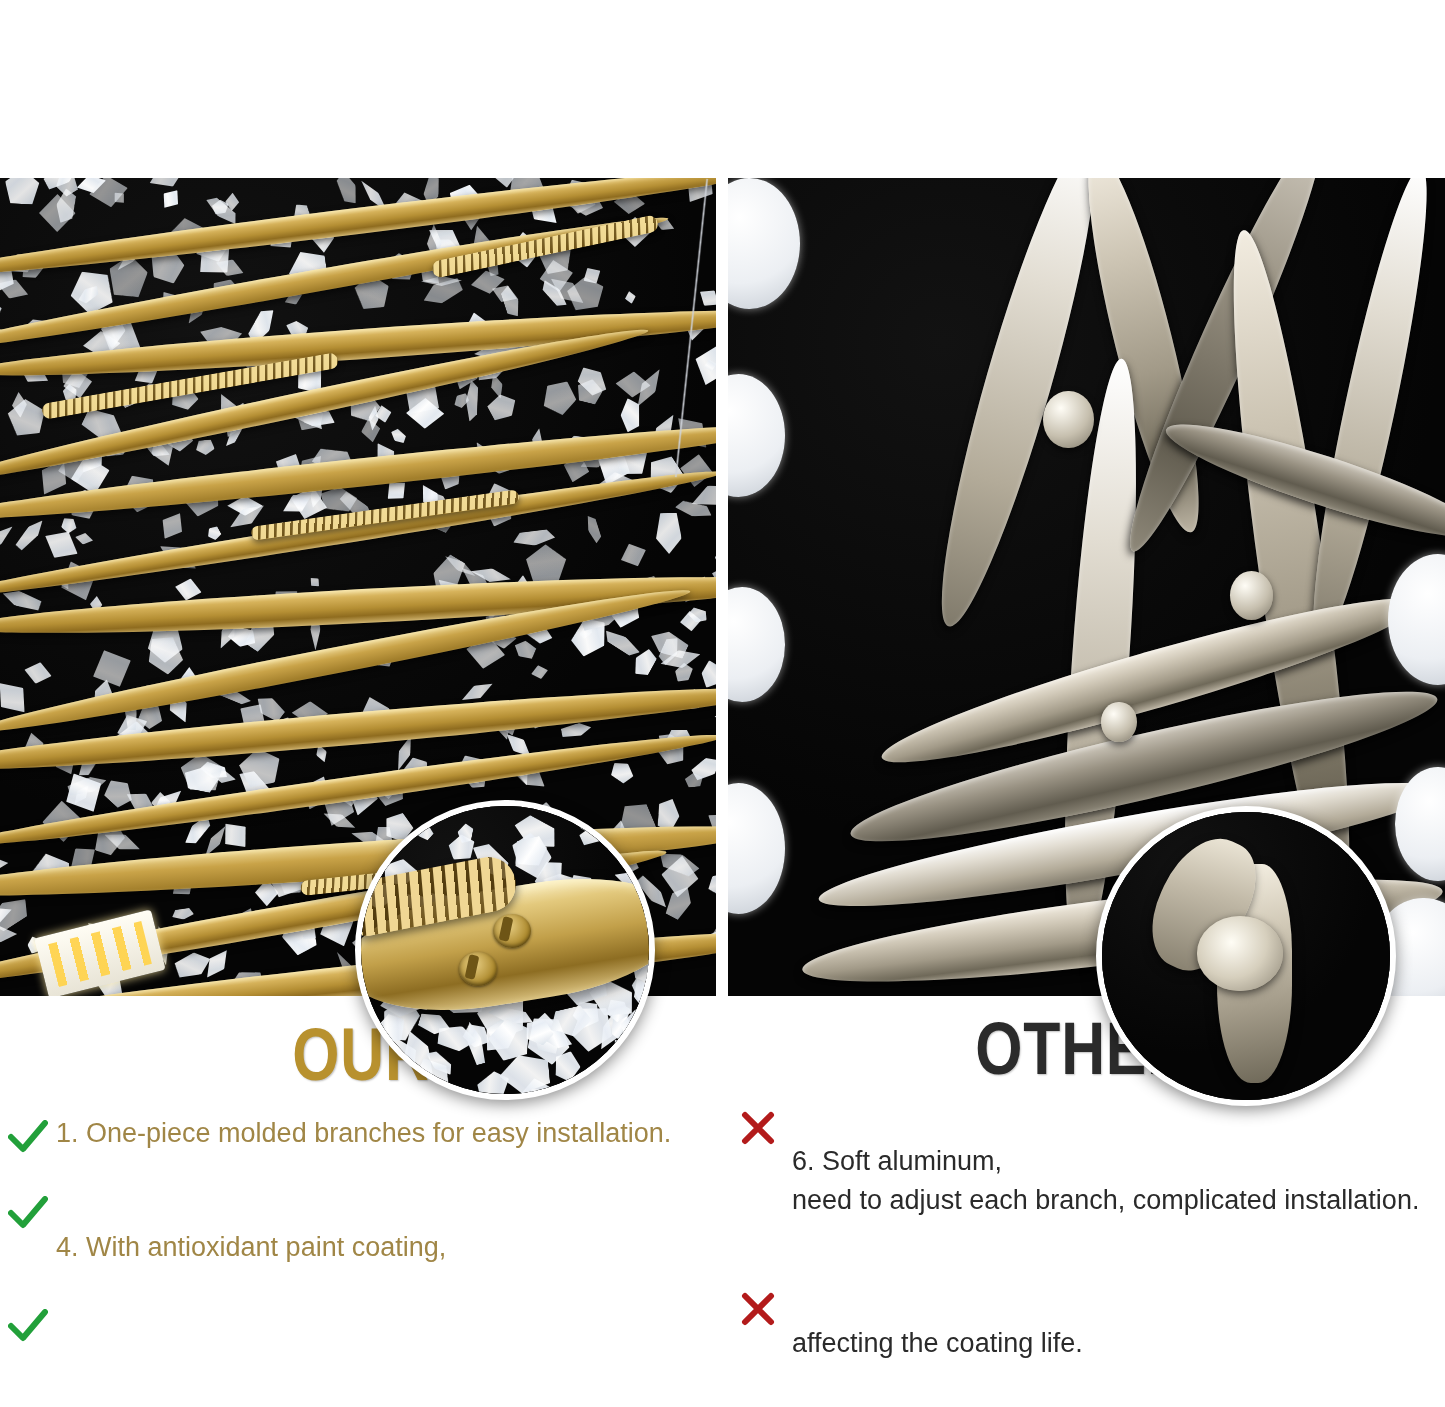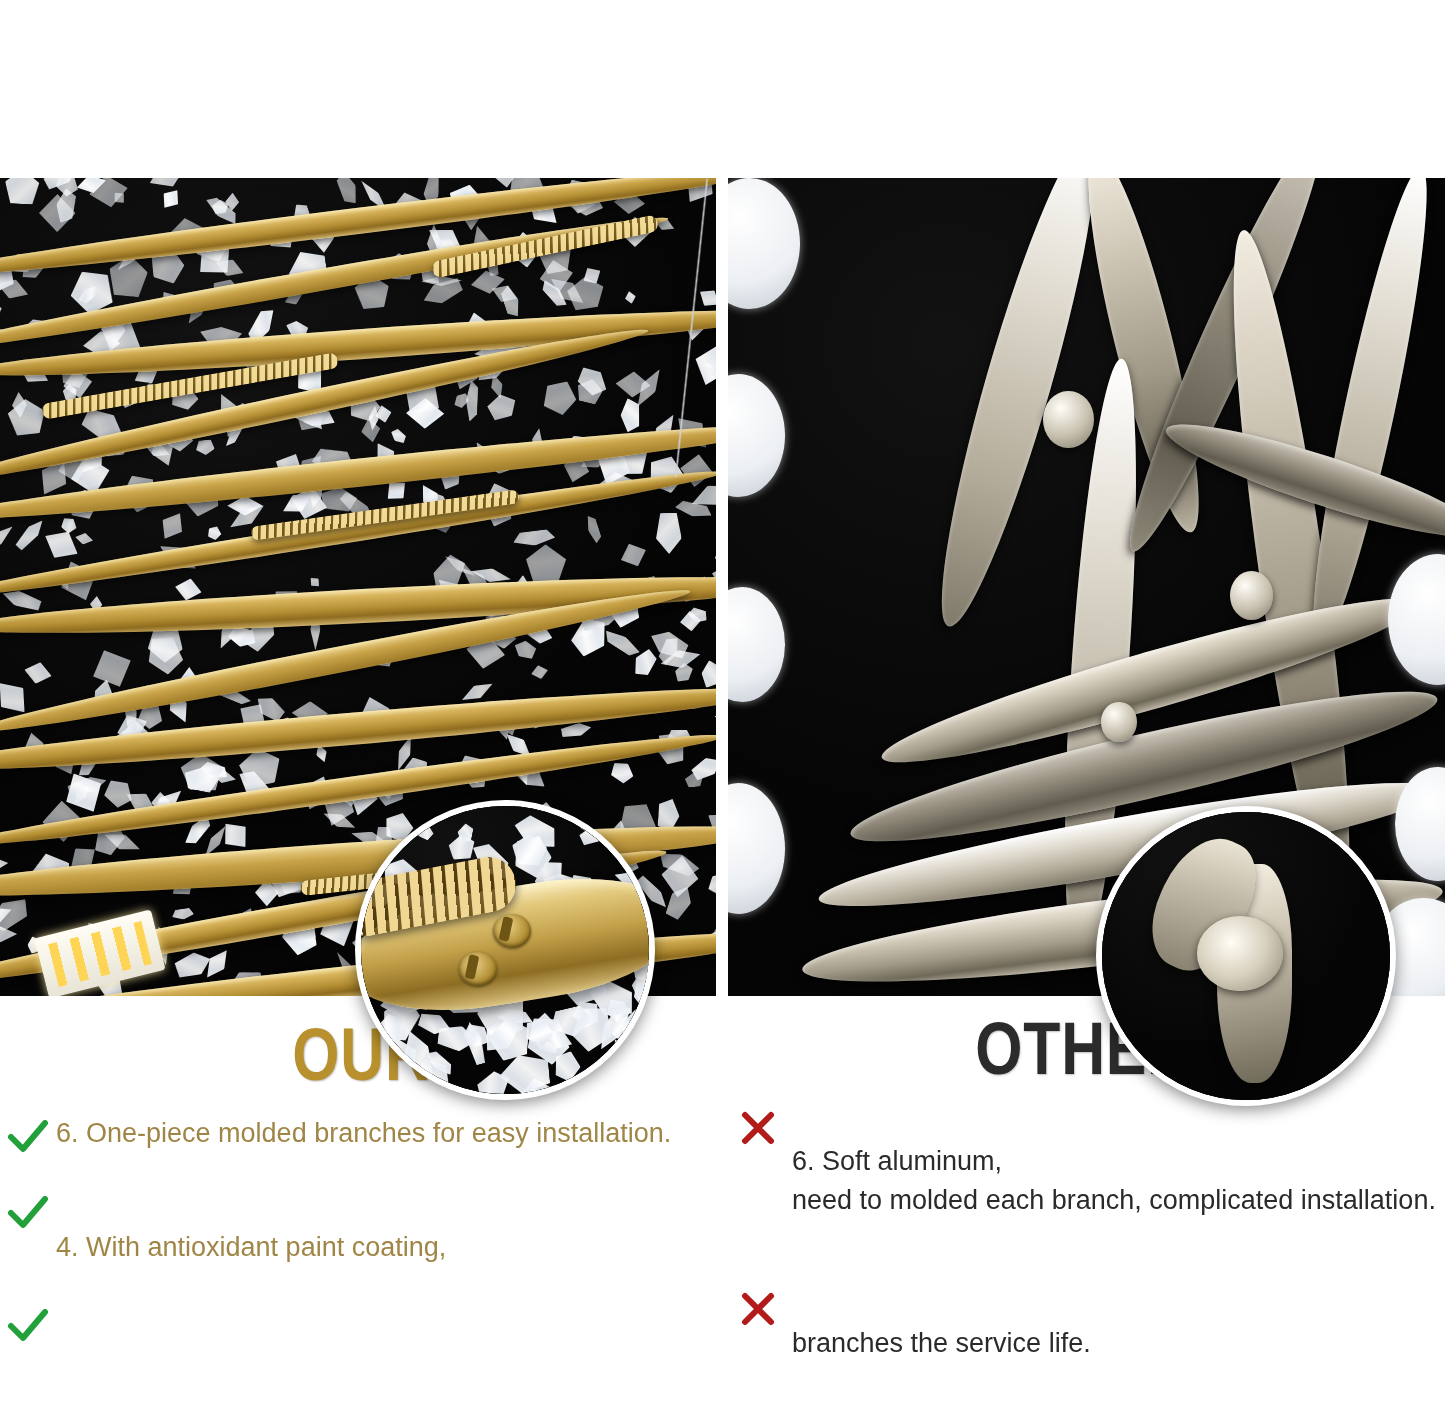--- a/index.html
+++ b/index.html
@@ -816,21 +816,21 @@
       <div class="heading heading-our">OUR</div>
 
       <div class="items items-left">
 
         <div class="item">
           <span class="mark">
             <svg class="check-icon" width="40" height="34" viewBox="0 0 40 34" aria-hidden="true">
               <path d="M3 17 L15 29 L37 3" fill="none" stroke="#22a03a" stroke-width="6" stroke-linecap="round" stroke-linejoin="round"></path>
             </svg>
           </span>
-          <span class="item-text text-our">6. One-piece molded branches for easy installation.</span>
+          <span class="item-text text-our">1. One-piece molded branches for easy installation.</span>
         </div>
 
         <div class="item">
           <span class="mark">
             <svg class="check-icon" width="40" height="34" viewBox="0 0 40 34" aria-hidden="true">
               <path d="M3 17 L15 29 L37 3" fill="none" stroke="#22a03a" stroke-width="6" stroke-linecap="round" stroke-linejoin="round"></path>
             </svg>
           </span>
           <span class="item-text text-our">
             <span>4. With antioxidant paint coating,</span>
@@ -858,32 +858,32 @@
       <div class="items items-right">
 
         <div class="item">
           <span class="mark">
             <svg class="x-icon" width="36" height="36" viewBox="0 0 36 36" aria-hidden="true">
               <path d="M5 5 L31 31 M31 5 L5 31" fill="none" stroke="#b31b1b" stroke-width="6" stroke-linecap="round"></path>
             </svg>
           </span>
           <span class="item-text text-other">
             <span>6. Soft aluminum,</span>
-            <span class="l2">need to molded each branch, complicated installation.</span>
+            <span class="l2">need to adjust each branch, complicated installation.</span>
           </span>
         </div>
 
         <div class="item">
           <span class="mark">
             <svg class="x-icon" width="36" height="36" viewBox="0 0 36 36" aria-hidden="true">
               <path d="M5 5 L31 31 M31 5 L5 31" fill="none" stroke="#b31b1b" stroke-width="6" stroke-linecap="round"></path>
             </svg>
           </span>
           <span class="item-text text-other">
-            <span class="l2">branches the service life.</span>
+            <span class="l2">affecting the coating life.</span>
           </span>
         </div>
 
       </div>
     </div>
 
   </div>
 </div>
 
 </body></html>

